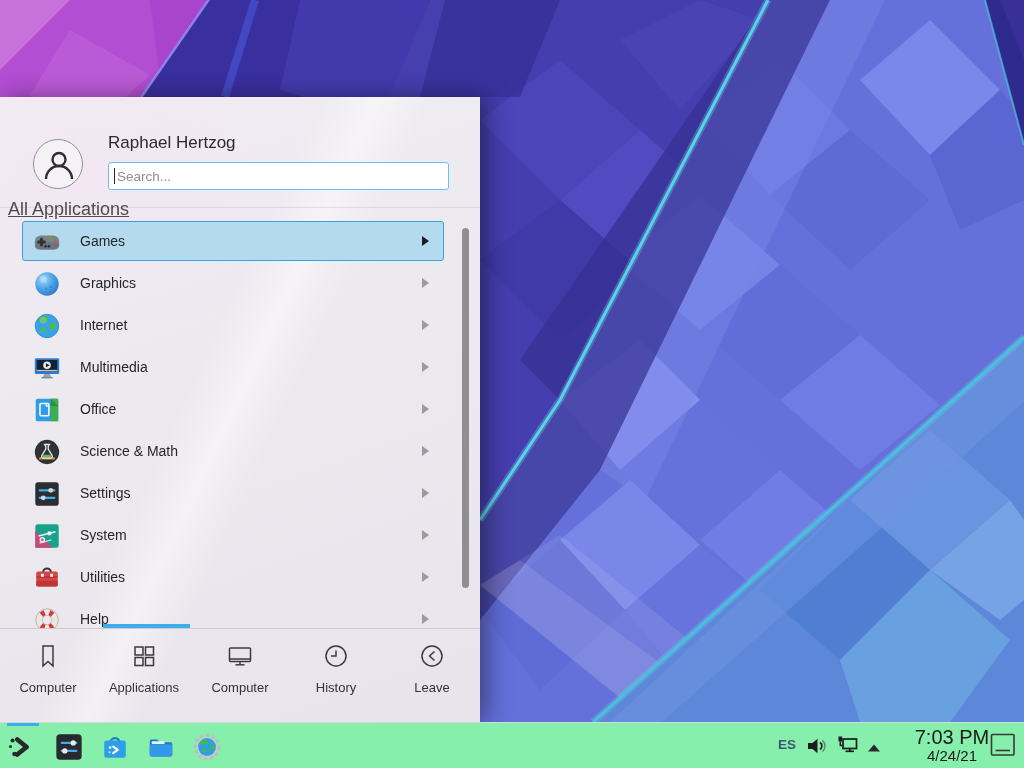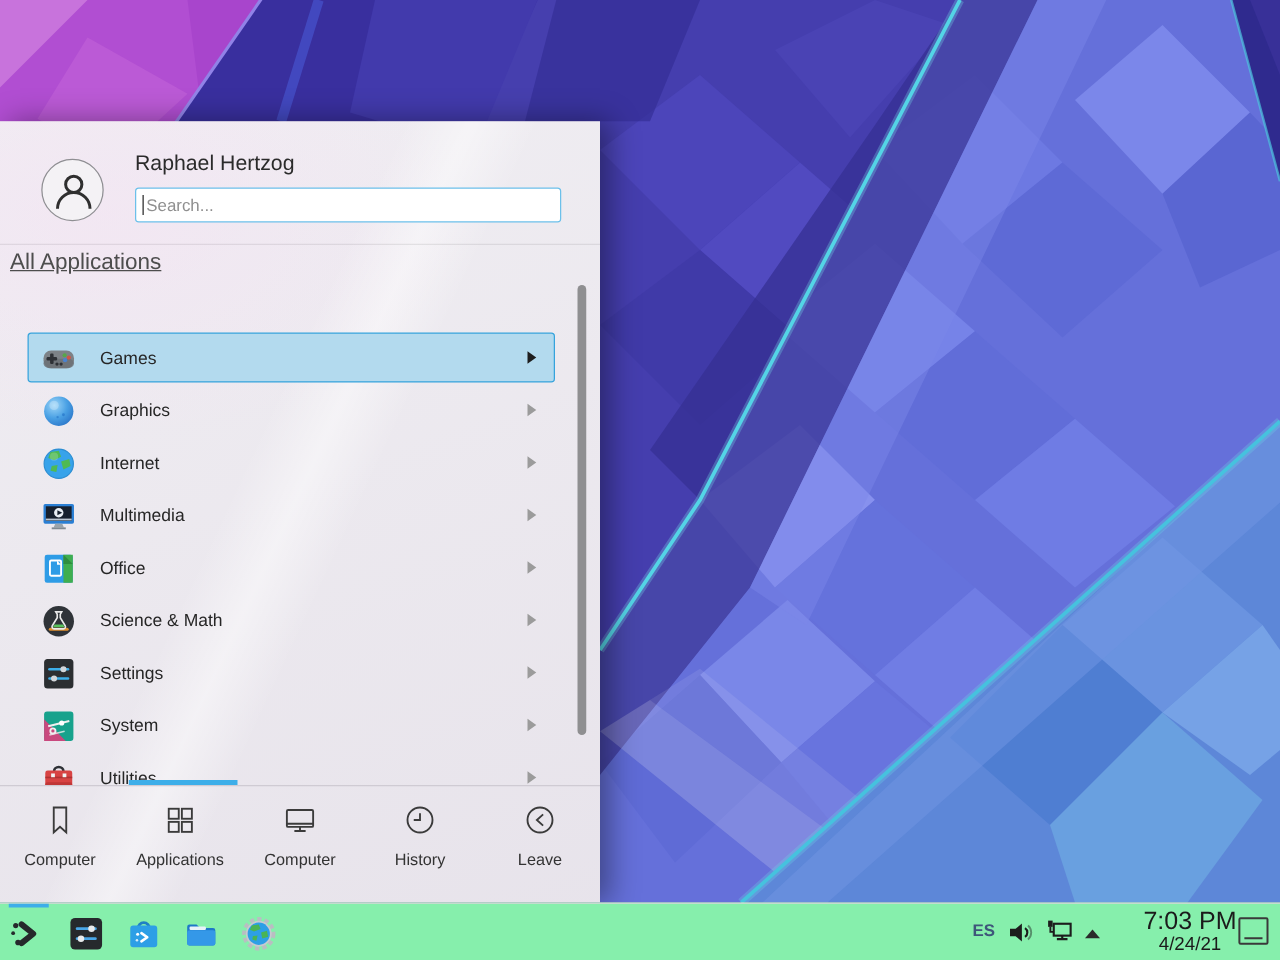--- a/index.html
+++ b/index.html
@@ -12,39 +12,39 @@
   
   .kickoff { position:absolute; left:0; top:97px; width:480px; height:625px;
     background:#ebe8ee; box-shadow:8px 0 22px rgba(0,0,0,.38);
     overflow:hidden; }
   .kickoff .sheen { position:absolute; inset:0; pointer-events:none;
     background:
       linear-gradient(115deg, rgba(255,255,255,0) 42%, rgba(255,255,255,.45) 49%, rgba(255,255,255,0) 56%),
       radial-gradient(ellipse 420px 260px at 18% 12%, rgba(246,224,244,.45), rgba(246,224,244,0) 70%),
       linear-gradient(160deg, rgba(255,255,255,.25), rgba(221,214,226,.25)); }
 
-  .kick-header { position:absolute; left:0; top:4px; width:574px; height:95px;
+  .kick-header { position:absolute; left:0; top:16px; width:574px; height:95px;
     border-bottom:1px solid rgba(0,0,0,.08); }
   .avatar { position:absolute; left:33px; top:26px; width:50px; height:50px;
     border-radius:50%; border:1px solid #8f8f93; background:#f4f2f5; }
   .avatar svg { position:absolute; left:7px; top:7px; }
   .user-name { position:absolute; left:108px; top:20px; font-size:17px; color:#2b2b2b; }
   .search-wrap { position:absolute; left:108px; top:49px; width:341px; height:28px; }
   .search-wrap input { width:100%; height:100%; border:1.5px solid #6cc0ea; border-radius:3px;
     background:#ffffff; font-family:"Liberation Sans",sans-serif; font-size:13.5px;
     padding:0 8px; color:#a16207; outline:none; }
   .search-wrap input::placeholder { color:#8f8f8f; }
   .text-caret { position:absolute; left:6px; top:6px; width:1px; height:16px; background:#2b2b2b; }
 
   .section-label { position:absolute; left:8px; top:102px; font-size:18px; color:#4d4d4d;text-decoration:underline; }
 
   .cat-list { position:absolute; left:0; top:124px; width:480px; height:407px; overflow:hidden; }
   .cat-row { position:relative; margin:0 0 2px 22px; width:422px; height:40px;
     border:1px solid transparent; border-radius:3px; display:flex; align-items:center; }
-  .cat-row.selected { background:#b3daee; border-color:#36a3dc;margin-top:45px; }
+  .cat-row.selected { background:#b3daee; border-color:#36a3dc; }
   .cat-icon { position:absolute; left:9px; top:5px; width:30px; height:30px; }
   .cat-label { position:absolute; left:57px; font-size:14px; color:#262626; }
   .row-caret { position:absolute; right:14px; top:14px; width:0; height:0;
     border-left:7px solid #9b9b9b; border-top:5.5px solid transparent; border-bottom:5.5px solid transparent; }
   .cat-row.selected .row-caret { border-left-color:#1e1e1e; }
 
   .v-scrollbar { position:absolute; left:462px; top:131px; width:7px; height:360px;
     background:#8f8f91; border-radius:4px; }
 
   .tab-indicator { position:absolute; left:103px; top:527px; width:87px; height:4px; background:#3daee9; }

